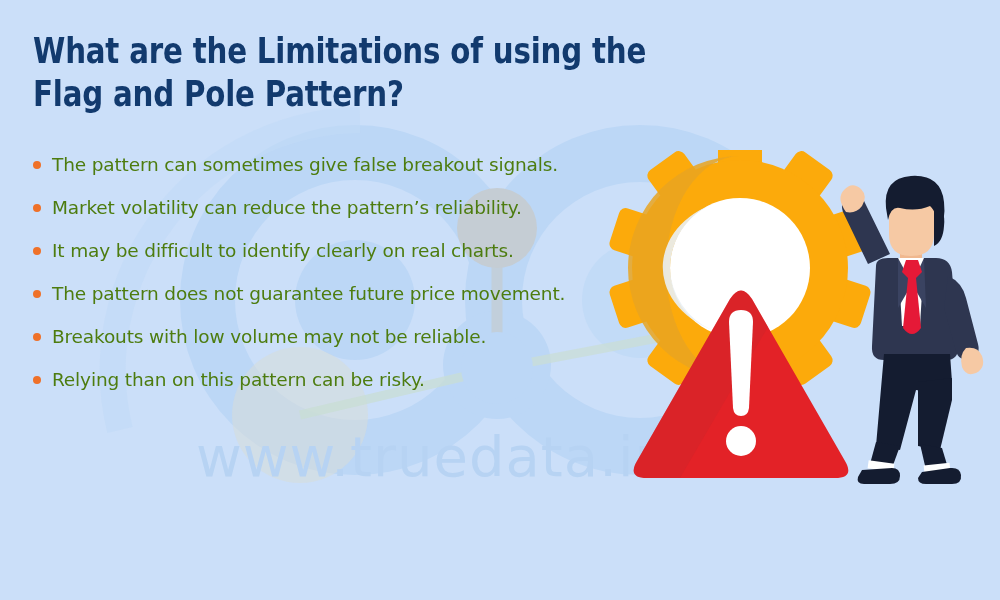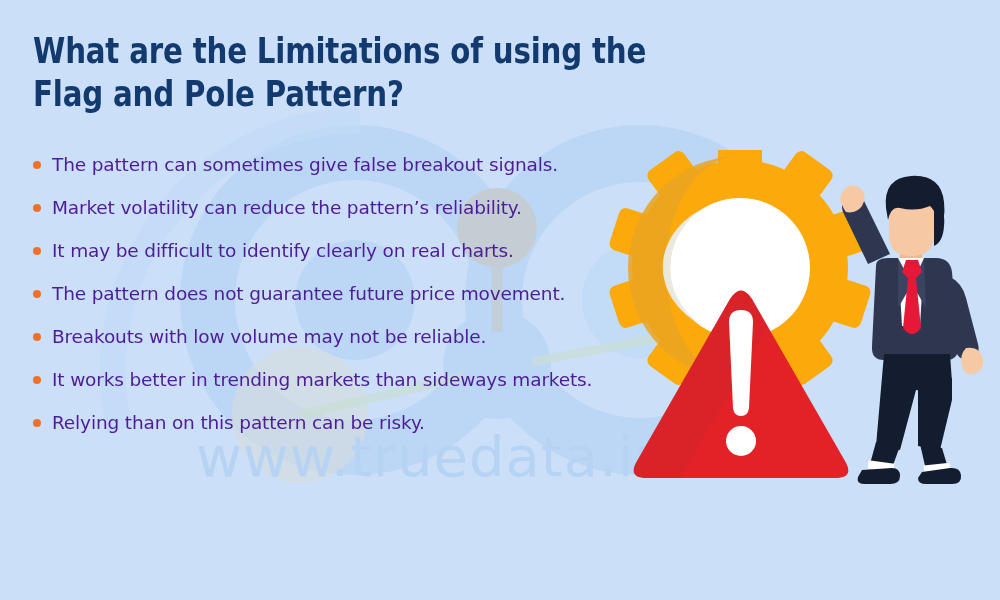--- a/index.html
+++ b/index.html
@@ -42,21 +42,21 @@
   
   .bullets{
     position:absolute;left:30px;top:152px;width:600px;
     z-index:4;
     list-style:none;margin:0;padding:0;
   }
   .bullet{
     position:relative;
     padding-left:22px;
     margin-bottom:17px;
-    color:#4c1d95;
+    color:#4d7c0f;
     font-family:"DejaVu Sans","Liberation Sans", sans-serif;
     font-size:18.5px;
     line-height:26px;
     font-weight:400;
     letter-spacing:-0.15px;
   }
   .bullet:last-child{margin-bottom:0;}
   .bullet .dot{
     position:absolute;left:3px;top:9px;
     width:8px;height:8px;border-radius:50%;
@@ -134,24 +134,20 @@
     <li class="bullet">
       <span class="dot"></span>
       <span class="txt">The pattern does not guarantee future price movement.</span>
     </li>
     <li class="bullet">
       <span class="dot"></span>
       <span class="txt">Breakouts with low volume may not be reliable.</span>
     </li>
     <li class="bullet">
       <span class="dot"></span>
-      <span class="txt">It works better in trending markets than sideways markets.</span>
-    </li>
-    <li class="bullet">
-      <span class="dot"></span>
       <span class="txt">Relying than on this pattern can be risky.</span>
     </li>
   </ul>
 
   <svg class="illus" viewBox="0 0 400 340" width="400" height="340" aria-hidden="true">
 
     <g>
       <g transform="translate(140,118)">
 
         <g fill="#fcaa0b">

